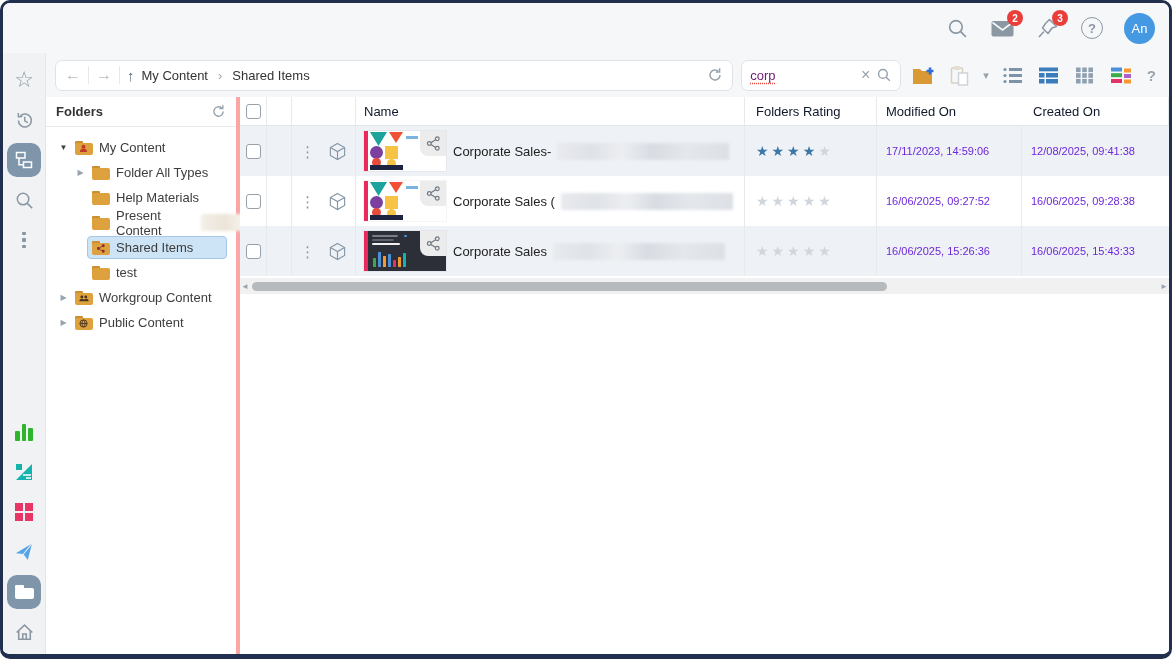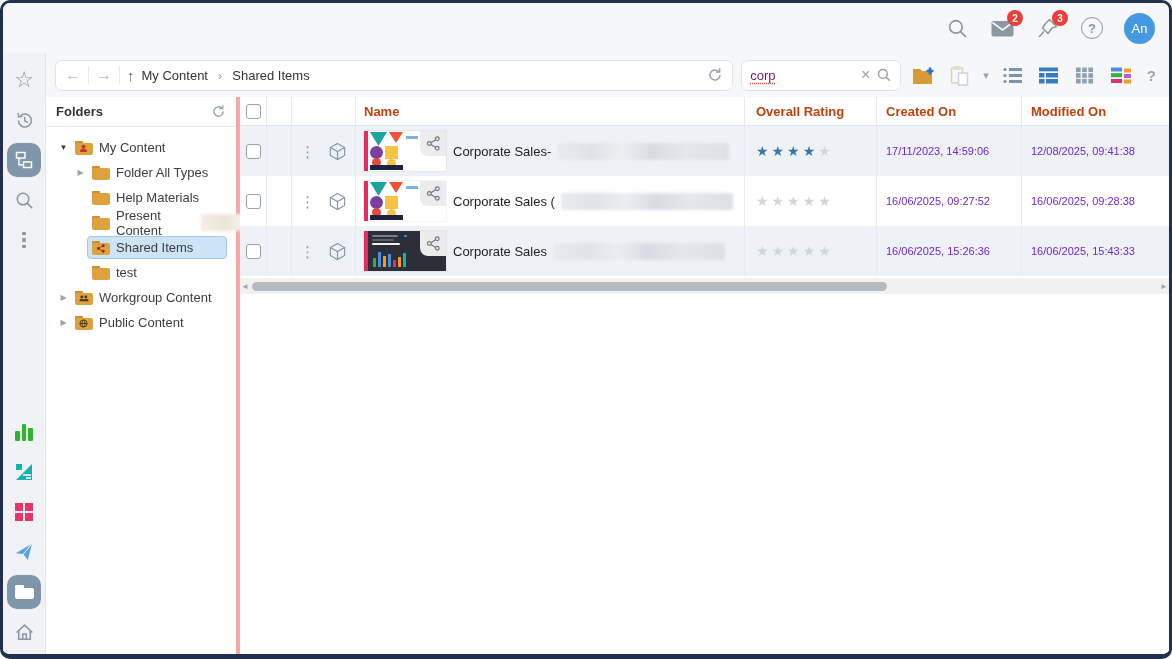--- a/index.html
+++ b/index.html
@@ -78,21 +78,21 @@
   .trow{height:50px}
   .trow.shaded{background:#eef2f6}
   .cell{display:flex;align-items:center;border-right:1px solid #e7eaed;height:100%;flex-shrink:0;overflow:hidden}
   .c-check{width:27px;justify-content:center}
   .c-gap{width:25px}
   .c-act{width:64px;justify-content:center;gap:13px}
   .c-name{flex:1;min-width:0;padding-left:8px}
   .c-rate{width:132px;padding-left:11px}
   .c-created{width:145px;padding-left:9px}
   .c-mod{width:147px;padding-left:9px;border-right:none}
-  .hlabel{font-size:13px;font-weight:bold;color:#c2410c}
+  .hlabel{font-size:13px;font-weight:normal;color:#0f172a}
   .checkbox{width:15px;height:15px;border:1.5px solid #97a1ab;border-radius:3px;background:#fff;cursor:pointer}
   .rowdots{font-size:15px;color:#8596a6;letter-spacing:0;cursor:pointer;line-height:1}
   .name-text{font-size:13px;color:#222;margin-left:7px;white-space:nowrap}
   .redact-name{width:172px;height:17px;margin-left:6px;border-radius:2px;flex-shrink:0;background:linear-gradient(90deg,#e8eaee 0%,#dfe2e7 20%,#eceef1 38%,#d8dce2 55%,#e4e7eb 75%,#dcdfe4 100%);filter:blur(1.6px)}
   .stars{font-size:14px;letter-spacing:3px;white-space:nowrap}
   .stars .on{color:#3c77a8}.stars .off{color:#d0d6dc}
   .datetxt{font-size:11px;color:#6d28d9;white-space:nowrap}
 
   
   .thumb{position:relative;width:82px;height:40px;flex-shrink:0;display:flex;box-shadow:0 0 0 1px rgba(0,0,0,.04)}
@@ -424,27 +424,27 @@
           <div class="thead">
             <div class="cell c-check">
                 <span class="checkbox"></span>
               </div>
             <div class="cell c-gap"></div>
             <div class="cell c-act"></div>
             <div class="cell c-name">
                 <span class="hlabel">Name</span>
               </div>
             <div class="cell c-rate">
-                <span class="hlabel">Overall Rating</span>
+                <span class="hlabel">Folders Rating</span>
+              </div>
+            <div class="cell c-mod">
+                <span class="hlabel">Modified On</span>
               </div>
             <div class="cell c-created">
                 <span class="hlabel">Created On</span>
-              </div>
-            <div class="cell c-mod">
-                <span class="hlabel">Modified On</span>
               </div>
           </div>
 
           <div class="trow shaded">
             <div class="cell c-check">
                 <span class="checkbox"></span>
               </div>
             <div class="cell c-gap"></div>
             <div class="cell c-act">
               <span class="rowdots">⋮</span>

